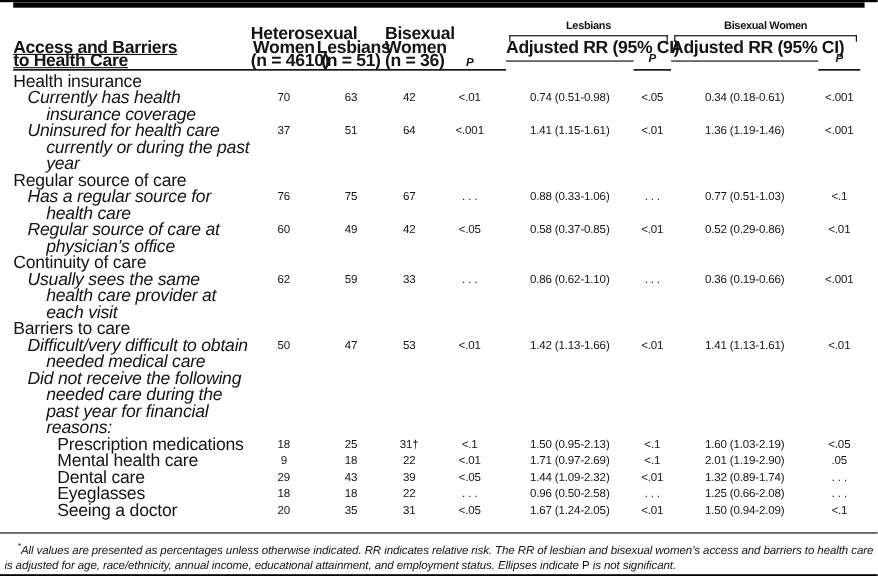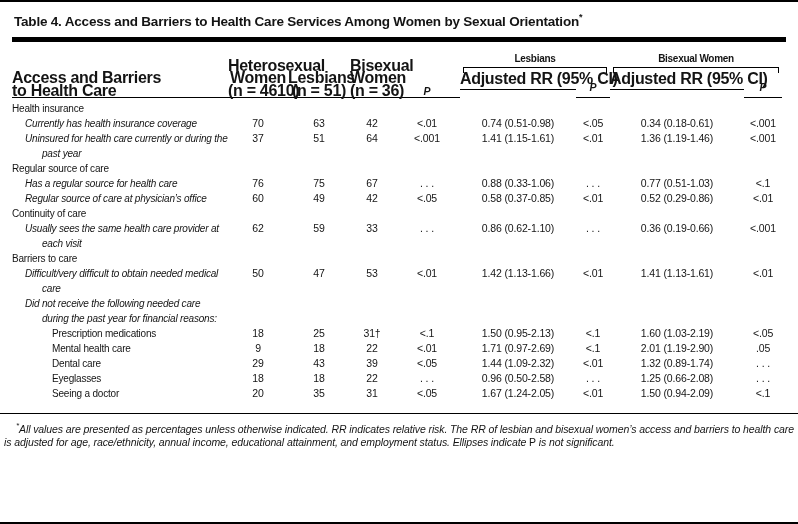--- a/index.html
+++ b/index.html
@@ -46,26 +46,26 @@
   tr.h3 td { padding-bottom:4px; }
   .spanner { text-align:center; font-size:10px; letter-spacing:-0.3px; white-space:nowrap; vertical-align:bottom; }
   .bracket {
     height:5px;
     margin:0 3px;
     border-top:1.3px solid #000;
     border-left:1.3px solid #000;
     border-right:1.3px solid #000;
   }
   .p-ital { font-style:italic; }
-  .access-hdr { font-size:10px; letter-spacing:-0.3px; }
+  .access-hdr { font-size:10px; letter-spacing:-0.3px;text-decoration:underline; }
 
   
   tbody td { vertical-align:top; line-height:15px; }
   tbody tr:first-child td { padding-top:3px; }
-  td.lbl { font-size:10px; letter-spacing:-0.2px; padding-right:20px; }
+  td.lbl { font-size:16px; letter-spacing:-0.2px; padding-right:20px; }
   td.lbl.i0 { padding-left:0; }
   td.lbl.i1 { padding-left:30px; text-indent:-17px;font-style:italic; }
   td.lbl.i2 { padding-left:40px; }
   td.val { text-align:center; white-space:nowrap; }
 
   .rule-full { margin-top:12px; border-top:1.5px solid #000; height:0; }
   .footnote {
     margin:5px 4px 0 4px;
     font-size:10.5px;
     font-style:italic;
@@ -74,21 +74,20 @@
     text-indent:12px;
   }
   .footnote sup { font-size:8px; font-style:italic; }
   .p-upright { font-style:normal; }
 </style>
 </head>
 <body>
 
 <div class="page">
 
-  <div class="title"><span>Table 4. Access and Barriers to Health Care Services Among Women by Sexual Orientation</span><sup>*</sup></div>
 
   <div class="thick-bar"></div>
 
   <table class="t">
     <colgroup>
       <col style="width:216px">
         <col style="width:60px">
         <col style="width:62px">
       <col style="width:44px">
         <col style="width:66px">

